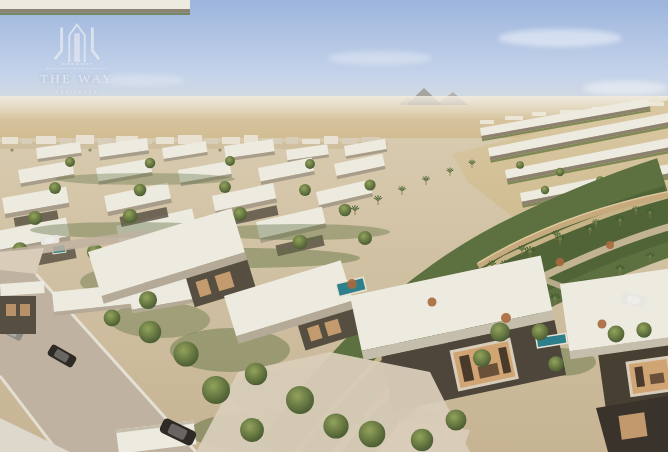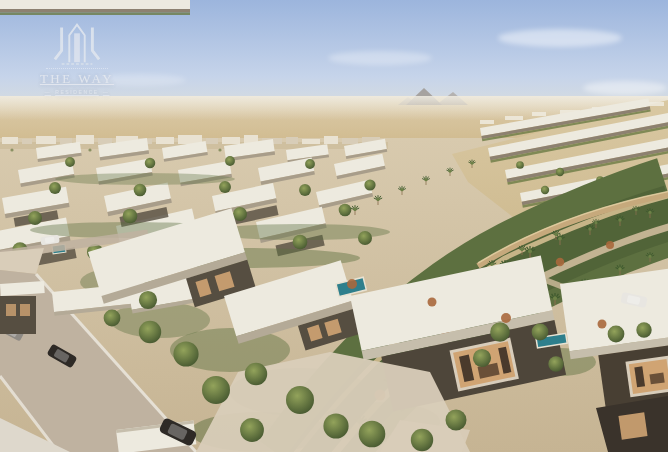--- a/index.html
+++ b/index.html
@@ -6,21 +6,20 @@
   .render-frame{
     position:relative;width:668px;height:452px;overflow:hidden;
     font-family:"Liberation Sans",sans-serif;cursor:default;
   }
   .scene-svg{position:absolute;inset:0;display:block;}
   
   .watermark{
     position:absolute;top:16px;left:24px;width:106px;text-align:center;
     color:var(--logo-color,#e4e8ef);opacity:.92;pointer-events:none;
     text-shadow:0 0 5px rgba(80,95,120,.28);
-    text-decoration:underline;
   }
   .watermark .icon-wrap{display:flex;justify-content:center;}
   .watermark .divider-dots{
     width:58%;margin:2px auto 0;border-top:1px dotted rgba(240,244,250,.55);height:0;
   }
   .brand-name{
     font-family:"Liberation Serif",serif;font-size:13px;letter-spacing:2.5px;
     margin-top:2px;white-space:nowrap;
   }
   .brand-tagline{

